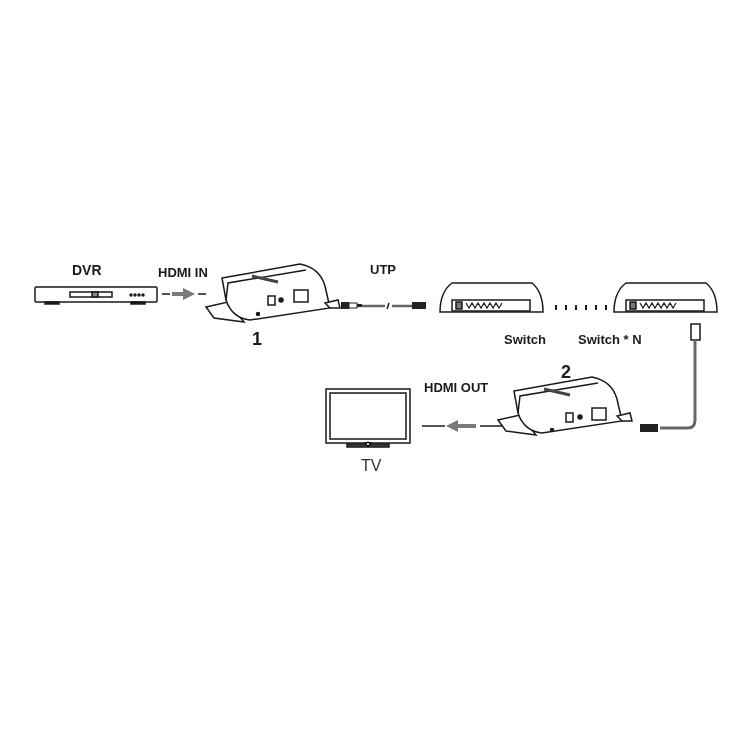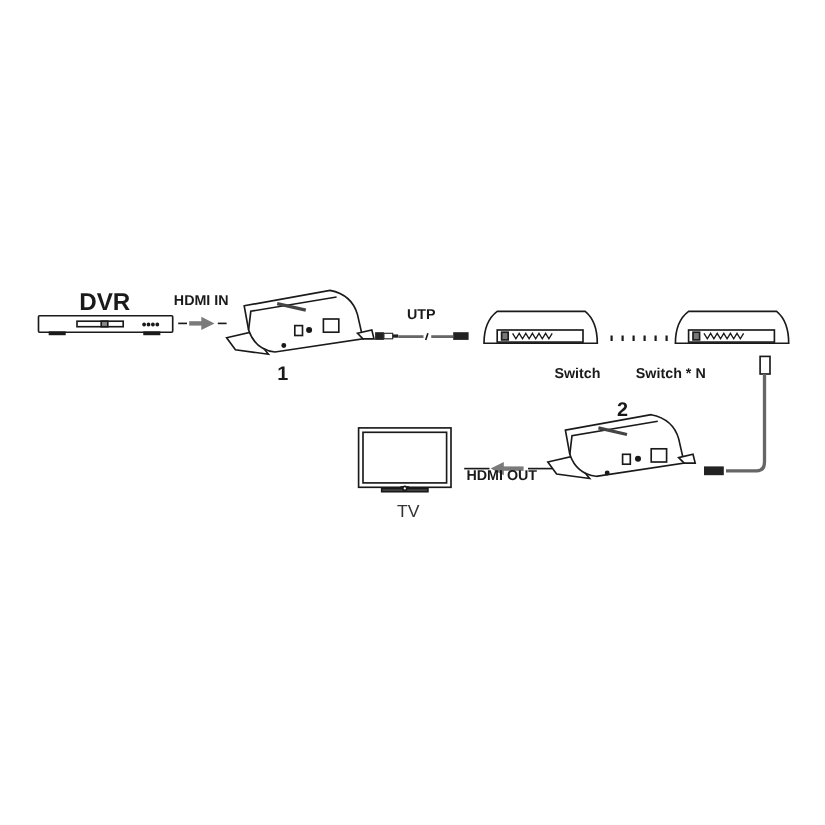--- a/index.html
+++ b/index.html
@@ -1,19 +1,19 @@
 <!DOCTYPE html>
 <html><head>
 <meta charset="utf-8">
 <style>
   html, body { margin:0; padding:0; background:#ffffff; }
   body { width:750px; height:750px; position:relative; overflow:hidden; font-family:"Liberation Sans", sans-serif; }
   svg { position:absolute; left:0; top:0; }
   .lbl { position:absolute; font-weight:bold; color:#1a1a1a; white-space:nowrap; }
-  .lbl-dvr { font-size:22px; }
+  .lbl-dvr { font-size:14px; }
   .lbl-mid { font-size:13px; }
   .lbl-num { font-size:18px; }
   .lbl-tv { font-weight:normal; font-size:16px; color:#333; }
 </style>
 </head>
 <body>
 
 <svg width="750" height="750" viewBox="0 0 750 750">
 
   <g stroke="#1a1a1a" fill="#fff" stroke-width="1.5">
@@ -111,18 +111,18 @@
     <rect x="330" y="393" width="76" height="46"></rect>
     <line x1="364" y1="443" x2="372" y2="443" stroke-width="2"></line>
     <rect x="347" y="444" width="42" height="3" fill="#444"></rect>
     <circle cx="368" cy="444" r="1.8" fill="#fff"></circle>
   </g>
 </svg>
 
 <div class="lbl lbl-dvr" style="left:72px;top:262px;">DVR</div>
 <div class="lbl lbl-mid" style="left:158px;top:265px;">HDMI IN</div>
 <div class="lbl lbl-num" style="left:252px;top:329px;">1</div>
-<div class="lbl lbl-mid" style="left:370px;top:278px;">UTP</div>
+<div class="lbl lbl-mid" style="left:370px;top:262px;">UTP</div>
 <div class="lbl lbl-mid" style="left:504px;top:332px;">Switch</div>
 <div class="lbl lbl-mid" style="left:578px;top:332px;">Switch * N</div>
 <div class="lbl lbl-num" style="left:561px;top:362px;">2</div>
-<div class="lbl lbl-mid" style="left:424px;top:424px;">HDMI OUT</div>
+<div class="lbl lbl-mid" style="left:424px;top:380px;">HDMI OUT</div>
 <div class="lbl lbl-tv" style="left:361px;top:457px;">TV</div>
 
 </body></html>

